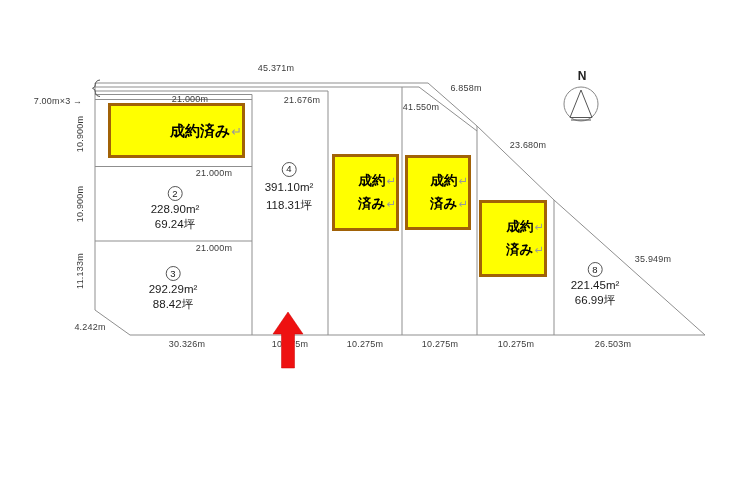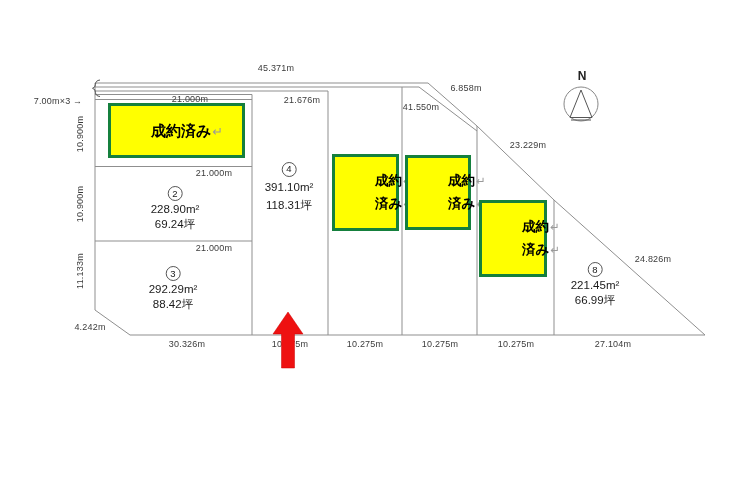--- a/index.html
+++ b/index.html
@@ -52,23 +52,23 @@
     border:1px solid #555; border-radius:50%; align-items:center;
     justify-content:center; font-size:9.5px; margin-bottom:1px; background:#fff;
   }
   .pl2 { left:175px; top:186px; }
   .pl3 { left:173px; top:266px; }
   .pl4 { left:289px; top:159px; line-height:18px; }
   .pl8 { left:595px; top:262px; }
 
   
   .sold-box {
-    position:absolute; background:#ffff00; border:3px solid #15803d;
+    position:absolute; background:#ffff00; border:3px solid #a16207;
     box-sizing:border-box; display:flex; flex-direction:column;
-    align-items:flex-start; justify-content:center; z-index:3;
+    align-items:flex-end; justify-content:center; z-index:3;
     font-weight:bold; color:#000; font-size:13.5px; line-height:1.7;
     white-space:nowrap;
     padding-left:40px;
   }
   .sb1 { left:108px; top:103px; width:137px; height:55px; font-size:15px; }
   .sb5 { left:332px; top:154px; width:67px; height:77px; }
   .sb6 { left:405px; top:155px; width:66px; height:75px; }
   .sb7 { left:479px; top:200px; width:68px; height:77px; }
   .ret { color:#9a9a9a; font-weight:normal; font-size:0.85em; margin-left:1px; }
 
@@ -106,35 +106,35 @@
       <path d="M581,90 L570,117.5 L592,117.5 Z" stroke="#555"></path>
       <line x1="571" y1="120" x2="591" y2="120" stroke="#555"></line>
     </g>
   </svg>
 
   <span class="dim d-toptotal">45.371m</span>
   <span class="dim d-topinner">41.550m</span>
   <span class="dim d-topmid">21.676m</span>
   <span class="dim d-p1 under">21.000m</span>
   <span class="dim d-ne">6.858m</span>
-  <span class="dim d-dmid">23.229m</span>
-  <span class="dim d-dse">24.826m</span>
+  <span class="dim d-dmid">23.680m</span>
+  <span class="dim d-dse">35.949m</span>
   <span class="dim d-p2">21.000m</span>
   <span class="dim d-p3">21.000m</span>
   <span class="dim rot d-l1">10.900m</span>
   <span class="dim rot d-l2">10.900m</span>
   <span class="dim rot d-l3">11.133m</span>
   <span class="dim d-corner">4.242m</span>
   <span class="dim d-road">7.00m×3 →</span>
   <span class="dim d-b1">30.326m</span>
   <span class="dim d-b2">10.275m</span>
   <span class="dim d-b3">10.275m</span>
   <span class="dim d-b4">10.275m</span>
   <span class="dim d-b5">10.275m</span>
-  <span class="dim d-b6">27.104m</span>
+  <span class="dim d-b6">26.503m</span>
 
   <span class="north-label">N</span>
 
   <div class="plot-label pl2">
     <span class="pnum">2</span>
     <div>228.90m²</div>
     <div>69.24坪</div>
   </div>
   <div class="plot-label pl3">
     <span class="pnum">3</span>

